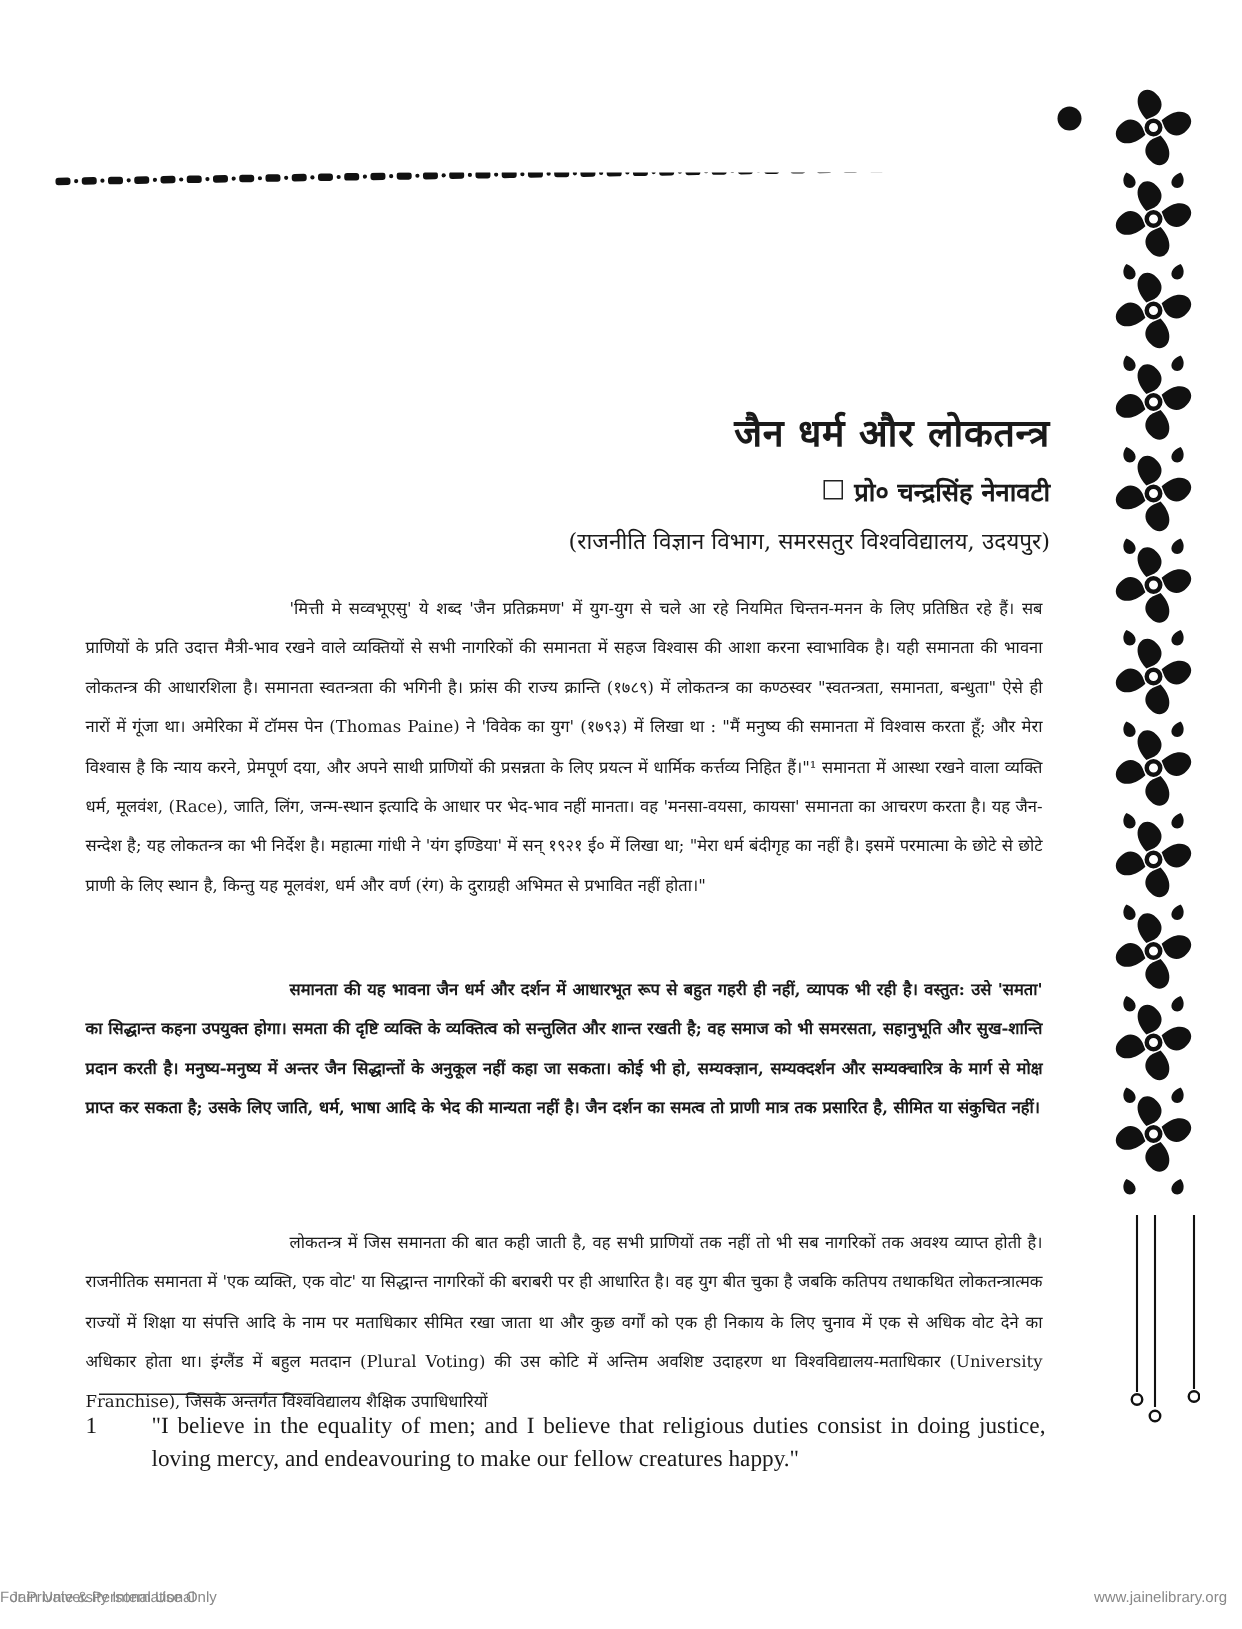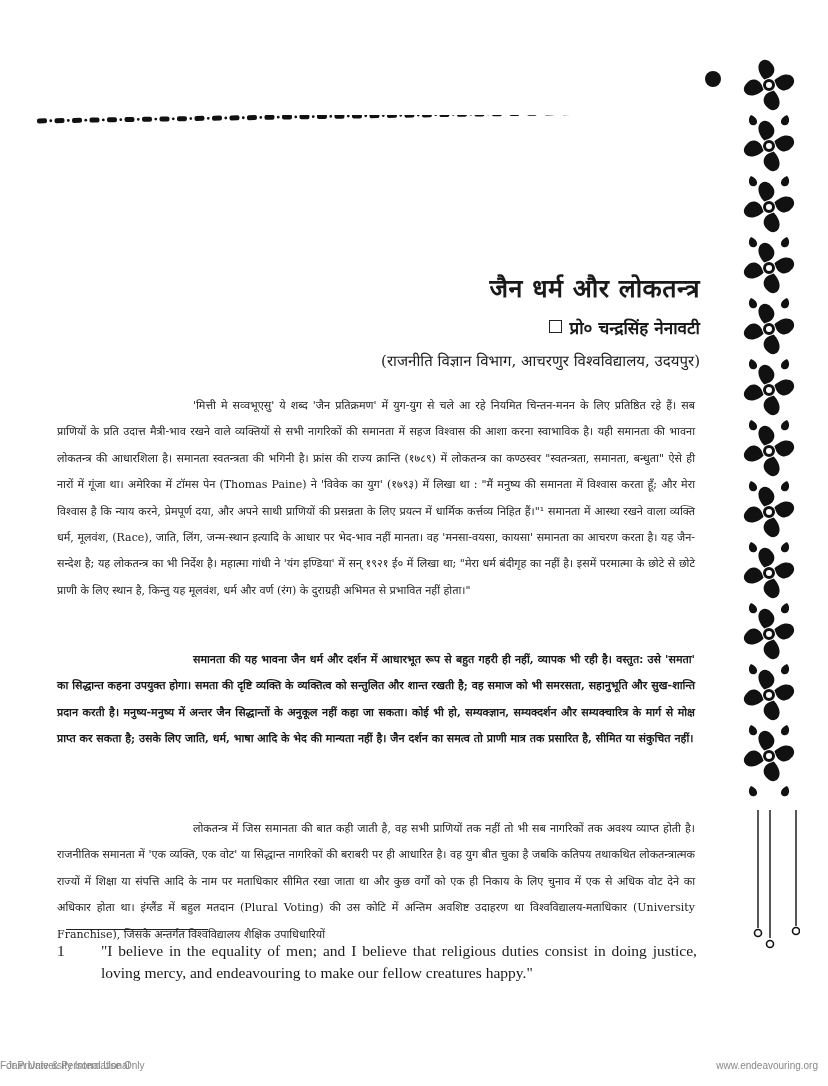--- a/index.html
+++ b/index.html
@@ -232,33 +232,33 @@
   <line x1="18" y1="0" x2="18" y2="118" stroke="#111" stroke-width="1.4"></line>
   <line x1="30" y1="0" x2="30" y2="128" stroke="#111" stroke-width="1.4"></line>
   <line x1="56" y1="0" x2="56" y2="116" stroke="#111" stroke-width="1.4"></line>
   <circle cx="18" cy="123" r="3.5" fill="none" stroke="#111" stroke-width="1.6"></circle>
   <circle cx="56" cy="121" r="3.5" fill="none" stroke="#111" stroke-width="1.6"></circle>
   <circle cx="30" cy="134" r="3.5" fill="none" stroke="#111" stroke-width="1.6"></circle>
 </svg>
 
 <div class="title">जैन धर्म और लोकतन्त्र</div>
 <div class="author"><span class="box"></span><span>प्रो० चन्द्रसिंह नेनावटी</span></div>
-<div class="affil">(राजनीति विज्ञान विभाग, आचरणुर विश्वविद्यालय, उदयपुर)</div>
+<div class="affil">(राजनीति विज्ञान विभाग, समरसतुर विश्वविद्यालय, उदयपुर)</div>
 
 <div class="body p1">
     <p class="para">'मित्ती मे सव्वभूएसु' ये शब्द 'जैन प्रतिक्रमण' में युग-युग से चले आ रहे नियमित चिन्तन-मनन के लिए प्रतिष्ठित रहे हैं। सब प्राणियों के प्रति उदात्त मैत्री-भाव रखने वाले व्यक्तियों से सभी नागरिकों की समानता में सहज विश्वास की आशा करना स्वाभाविक है। यही समानता की भावना लोकतन्त्र की आधारशिला है। समानता स्वतन्त्रता की भगिनी है। फ्रांस की राज्य क्रान्ति (१७८९) में लोकतन्त्र का कण्ठस्वर "स्वतन्त्रता, समानता, बन्धुता" ऐसे ही नारों में गूंजा था। अमेरिका में टॉमस पेन (Thomas Paine) ने 'विवेक का युग' (१७९३) में लिखा था : "मैं मनुष्य की समानता में विश्वास करता हूँ; और मेरा विश्वास है कि न्याय करने, प्रेमपूर्ण दया, और अपने साथी प्राणियों की प्रसन्नता के लिए प्रयत्न में धार्मिक कर्त्तव्य निहित हैं।"¹ समानता में आस्था रखने वाला व्यक्ति धर्म, मूलवंश, (Race), जाति, लिंग, जन्म-स्थान इत्यादि के आधार पर भेद-भाव नहीं मानता। वह 'मनसा-वयसा, कायसा' समानता का आचरण करता है। यह जैन-सन्देश है; यह लोकतन्त्र का भी निर्देश है। महात्मा गांधी ने 'यंग इण्डिया' में सन् १९२१ ई० में लिखा था; "मेरा धर्म बंदीगृह का नहीं है। इसमें परमात्मा के छोटे से छोटे प्राणी के लिए स्थान है, किन्तु यह मूलवंश, धर्म और वर्ण (रंग) के दुराग्रही अभिमत से प्रभावित नहीं होता।"</p>
   </div>
 <div class="body p2">
     <p class="para">समानता की यह भावना जैन धर्म और दर्शन में आधारभूत रूप से बहुत गहरी ही नहीं, व्यापक भी रही है। वस्तुत: उसे 'समता' का सिद्धान्त कहना उपयुक्त होगा। समता की दृष्टि व्यक्ति के व्यक्तित्व को सन्तुलित और शान्त रखती है; वह समाज को भी समरसता, सहानुभूति और सुख-शान्ति प्रदान करती है। मनुष्य-मनुष्य में अन्तर जैन सिद्धान्तों के अनुकूल नहीं कहा जा सकता। कोई भी हो, सम्यक्ज्ञान, सम्यक्दर्शन और सम्यक्चारित्र के मार्ग से मोक्ष प्राप्त कर सकता है; उसके लिए जाति, धर्म, भाषा आदि के भेद की मान्यता नहीं है। जैन दर्शन का समत्व तो प्राणी मात्र तक प्रसारित है, सीमित या संकुचित नहीं।</p>
   </div>
 <div class="body p3">
     <p class="para">लोकतन्त्र में जिस समानता की बात कही जाती है, वह सभी प्राणियों तक नहीं तो भी सब नागरिकों तक अवश्य व्याप्त होती है। राजनीतिक समानता में 'एक व्यक्ति, एक वोट' या सिद्धान्त नागरिकों की बराबरी पर ही आधारित है। वह युग बीत चुका है जबकि कतिपय तथाकथित लोकतन्त्रात्मक राज्यों में शिक्षा या संपत्ति आदि के नाम पर मताधिकार सीमित रखा जाता था और कुछ वर्गों को एक ही निकाय के लिए चुनाव में एक से अधिक वोट देने का अधिकार होता था। इंग्लैंड में बहुल मतदान (Plural Voting) की उस कोटि में अन्तिम अवशिष्ट उदाहरण था विश्वविद्यालय-मताधिकार (University Franchise), जिसके अन्तर्गत विश्वविद्यालय शैक्षिक उपाधिधारियों</p>
   </div>
 
 <div class="fn-rule"></div>
 <div class="fn">
   <span class="fn-num">1</span>
   <div class="fn-text">"I believe in the equality of men; and I believe that religious duties consist in doing justice, loving mercy, and endeavouring to make our fellow creatures happy."</div>
 </div>
 
 <div class="footer f-left">Jain University International</div>
 <div class="footer f-center">For Private &amp; Personal Use Only</div>
-<div class="footer f-right">www.endeavouring.org</div>
+<div class="footer f-right">www.jainelibrary.org</div>
 
 </body></html>

